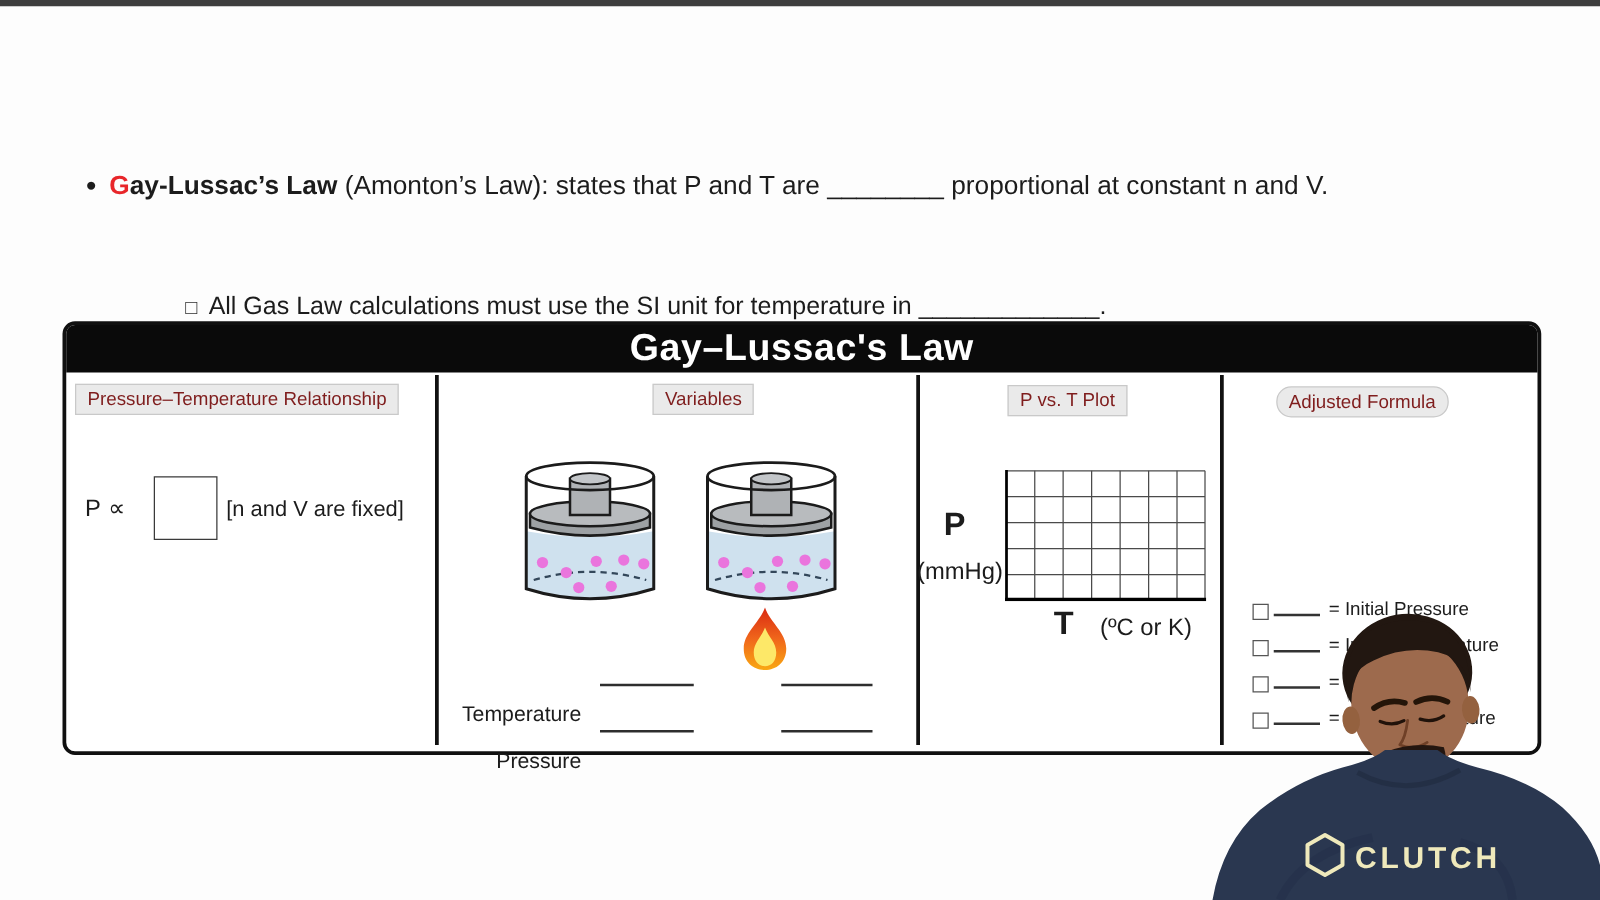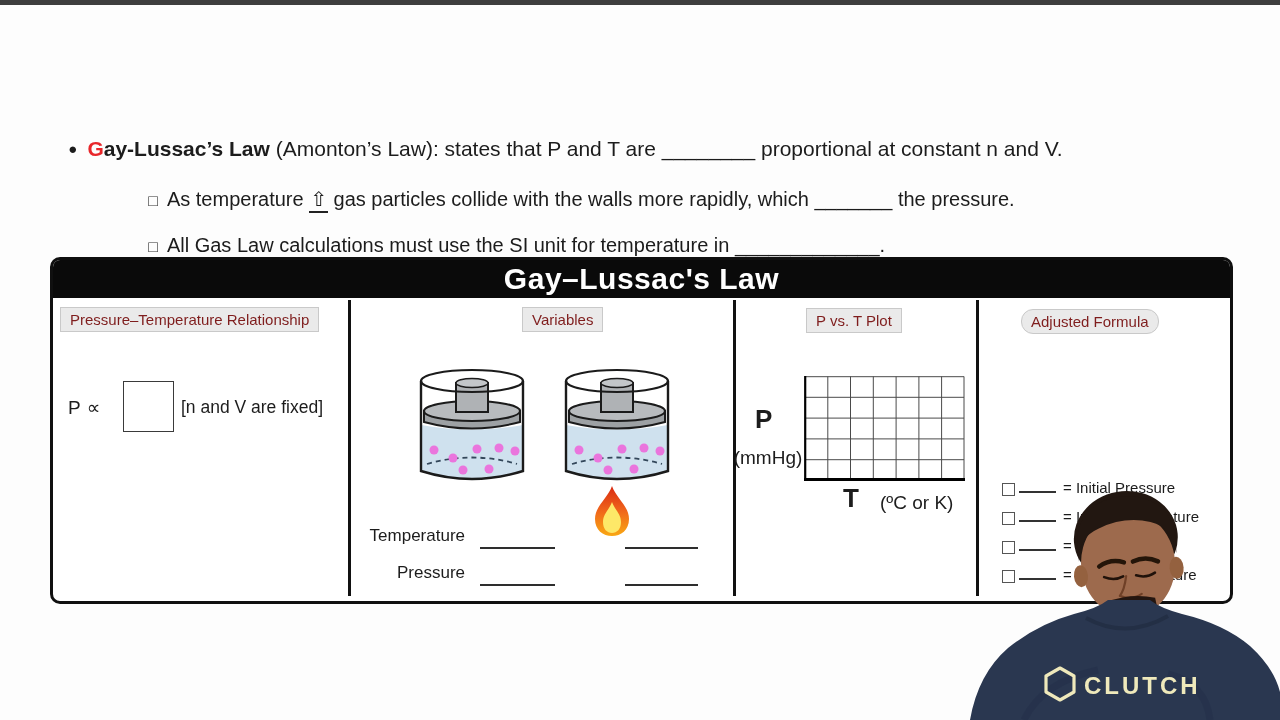--- a/index.html
+++ b/index.html
@@ -30,21 +30,21 @@
   .colhead{background:#eaeaea;border:1px solid #c9c9c9;color:#7f1d1d;
            font-size:15px;padding:3px 9px;white-space:nowrap;}
   #ch1{left:60px;top:307px;} #ch2{left:522px;top:307px;}
   #ch3{left:806px;top:308px;} #ch4{left:1021px;top:309px;border-radius:12px;}
   
   #rel-expr{left:68px;top:396px;font-size:19px;}
   #rel-expr .propto{font-family:"DejaVu Sans",sans-serif;margin-left:6px;}
   #rel-box{left:123px;top:381px;width:49px;height:49px;border:1.5px solid #3a3a3a;background:#fff;}
   #rel-note{left:181px;top:397px;font-size:17.5px;}
   
-  .rowlab{width:120px;text-align:right;font-size:17px;}
+  .rowlab{width:120px;text-align:right;font-size:17px;margin-top:36px;}
   #temp-lab{left:345px;top:526px;} #pres-lab{left:345px;top:563px;}
   .blankline{height:12px;border-bottom:2px solid #2e2e2e;}
   #tl1{left:480px;top:535px;width:75px;} #tl2{left:625px;top:535px;width:73px;}
   #pl1{left:480px;top:572px;width:75px;} #pl2{left:625px;top:572px;width:73px;}
   
   #plot-p{left:755px;top:404px;font-size:26px;font-weight:bold;}
   #plot-punit{left:733px;top:447px;width:70px;text-align:center;font-size:19px;}
   #plot-t{left:843px;top:483px;font-size:26px;font-weight:bold;}
   #plot-tunit{left:880px;top:492px;font-size:19px;}
   
@@ -58,23 +58,20 @@
 <body>
 
 <div id="stage">
 
   <div class="abs" id="topbar"></div>
 
   <div class="abs line" id="l1">
     <span class="dot">●</span><span class="term"><span class="red">G</span><span>ay-Lussac’s Law</span></span><span> (Amonton’s Law): states that P and T are </span><span>________</span><span> proportional at constant n and V.</span>
   </div>
 
-  <div class="abs line" id="l2">
-    <span class="sq">□</span><span>As temperature </span><span class="uparrow">⇧</span><span> gas particles collide with the walls more rapidly, which </span><span>_______</span><span> the pressure.</span>
-  </div>
 
   <div class="abs line" id="l3">
     <span class="sq">□</span><span>All Gas Law calculations must use the SI unit for temperature in </span><span>_____________</span><span>.</span>
   </div>
 
   <div class="abs" id="panel"></div>
   <div class="abs" id="panel-title-bar"></div>
   <div class="abs" id="panel-title">Gay–Lussac's Law</div>
 
   <div class="abs divider" id="div1"></div>

